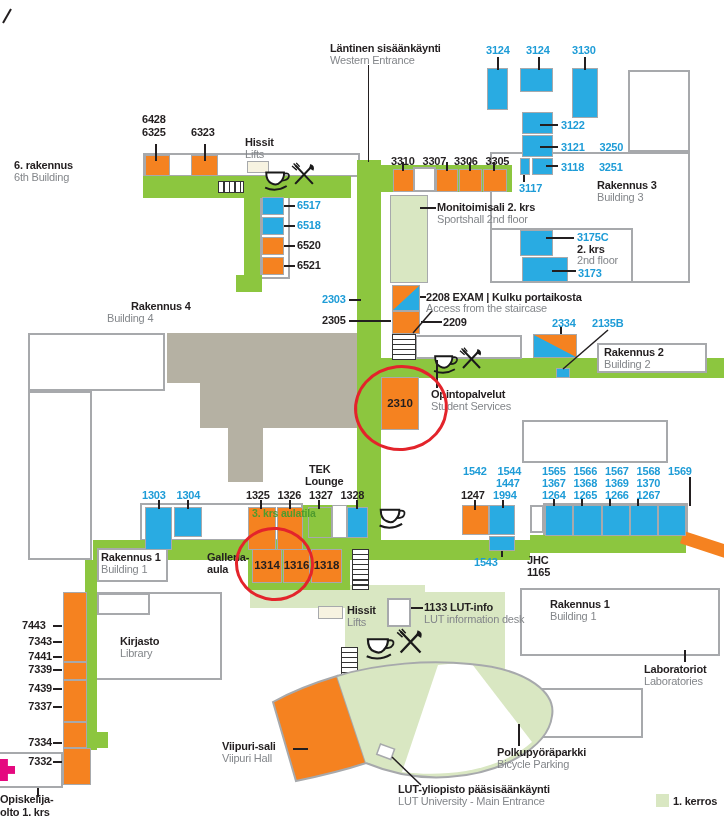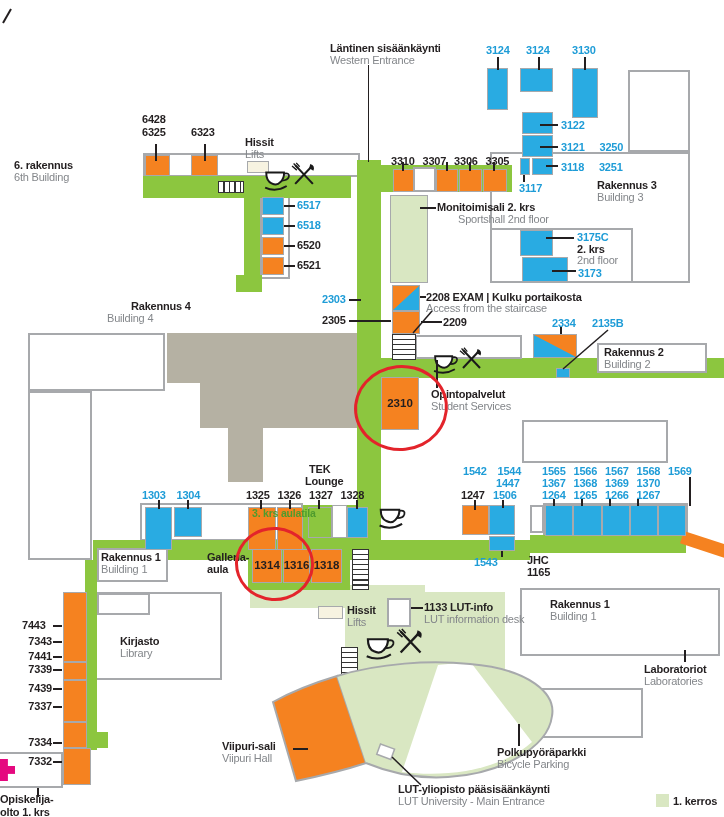--- a/index.html
+++ b/index.html
@@ -259,21 +259,21 @@
   <div class="t blue" style="left:526px;top:44px;">3124</div>
   <div class="t blue" style="left:572px;top:44px;">3130</div>
   <div class="t blue" style="left:561px;top:119px;">3122</div>
   <div class="t blue ws12" style="left:561px;top:141px;">3121 3250</div>
   <div class="t blue ws12" style="left:561px;top:161px;">3118 3251</div>
   <div class="t blue" style="left:519px;top:182px;">3117</div>
   <div class="t" style="left:597px;top:179px;">Rakennus 3</div>
   <div class="t en" style="left:597px;top:191px;">Building 3</div>
   <div class="t ws5" style="left:391px;top:155px;">3310 3307 3306 3305</div>
   <div class="t" style="left:437px;top:201px;">Monitoimisali 2. krs</div>
-  <div class="t en" style="left:458px;top:213px;">Sportshall 2nd floor</div>
+  <div class="t en" style="left:437px;top:213px;">Sportshall 2nd floor</div>
   <div class="t blue" style="left:577px;top:231px;">3175C</div>
   <div class="t" style="left:577px;top:243px;">2. krs</div>
   <div class="t en" style="left:577px;top:254px;">2nd floor</div>
   <div class="t blue" style="left:578px;top:267px;">3173</div>
   <div class="t blue" style="left:297px;top:199px;">6517</div>
   <div class="t blue" style="left:297px;top:219px;">6518</div>
   <div class="t" style="left:297px;top:239px;">6520</div>
   <div class="t" style="left:297px;top:259px;">6521</div>
   <div class="t" style="left:107px;top:300px;padding-left:24px;">Rakennus 4</div>
   <div class="t en" style="left:107px;top:312px;">Building 4</div>
@@ -288,21 +288,21 @@
   <div class="t en" style="left:604px;top:358px;">Building 2</div>
   <div class="t" style="left:431px;top:388px;">Opintopalvelut</div>
   <div class="t en" style="left:431px;top:400px;">Student Services</div>
   <div class="t" style="left:309px;top:463px;">TEK</div>
   <div class="t" style="left:305px;top:475px;">Lounge</div>
   <div class="t blue ws8" style="left:142px;top:489px;">1303 1304</div>
   <div class="t ws5" style="left:246px;top:489px;">1325 1326 1327 1328</div>
   <div class="t blue ws8" style="left:463px;top:465px;">1542 1544</div>
   <div class="t blue" style="left:496px;top:477px;">1447</div>
   <div class="t" style="left:461px;top:489px;">1247</div>
-  <div class="t blue" style="left:493px;top:489px;">1506</div>
+  <div class="t blue" style="left:493px;top:489px;">1994</div>
   <div class="t blue ws5" style="left:542px;top:465px;">1565 1566 1567 1568 1569</div>
   <div class="t blue ws5" style="left:542px;top:477px;">1367 1368 1369 1370</div>
   <div class="t blue ws5" style="left:542px;top:489px;">1264 1265 1266 1267</div>
   <div class="t blue" style="left:474px;top:556px;">1543</div>
   <div class="t" style="left:527px;top:554px;">JHC</div>
   <div class="t" style="left:527px;top:566px;">1165</div>
   <div class="t" style="left:550px;top:598px;">Rakennus 1</div>
   <div class="t en" style="left:550px;top:610px;">Building 1</div>
   <div class="t" style="left:644px;top:663px;">Laboratoriot</div>
   <div class="t en" style="left:644px;top:675px;">Laboratories</div>

